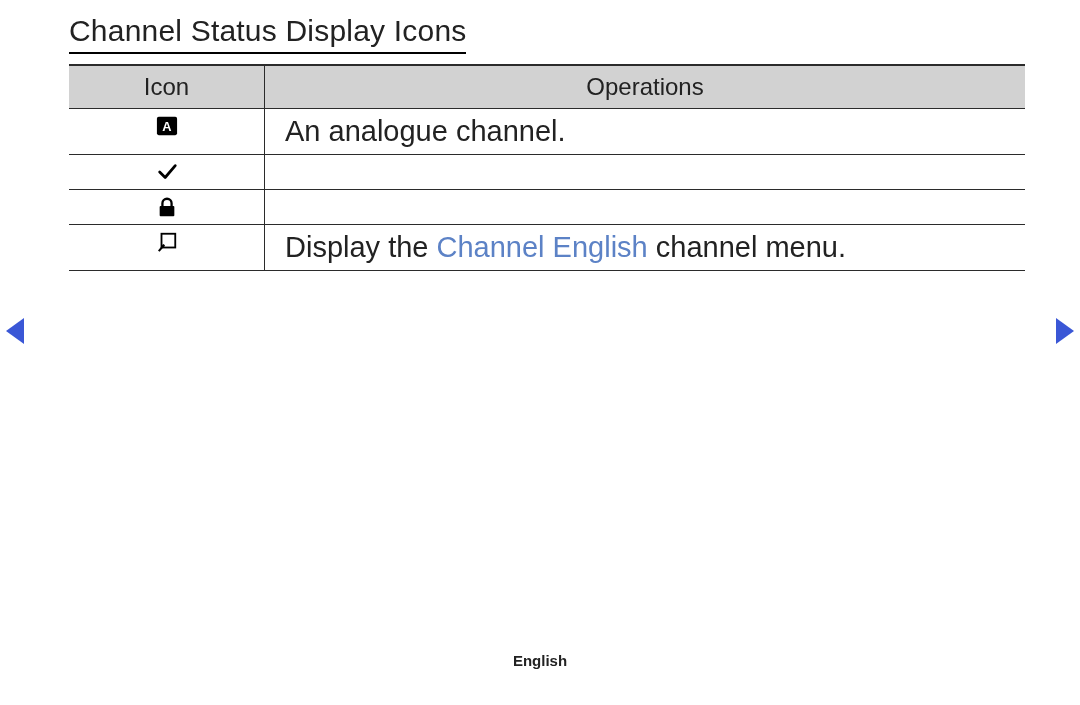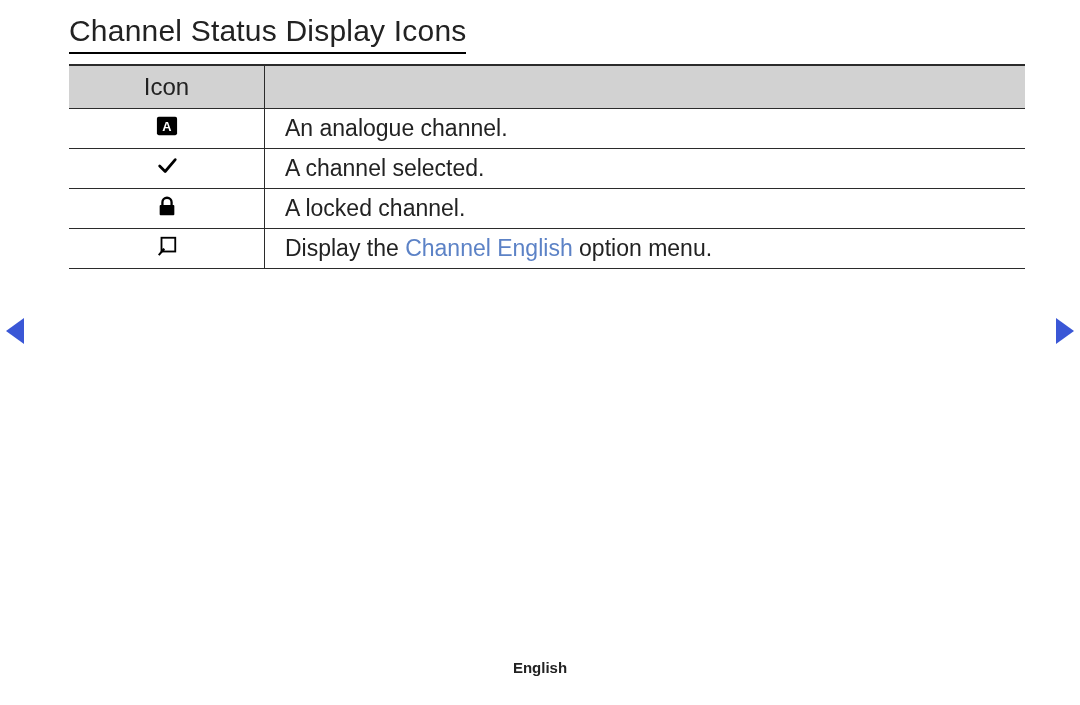--- a/index.html
+++ b/index.html
@@ -65,21 +65,21 @@
     padding: 6px 12px 6px 20px;
   }
   .thead .col-icon,
   .thead .col-ops {
     font-size: 24px;
     font-weight: 300;
     text-align: center;
     padding: 7px 8px;
   }
   .tbody .col-ops {
-    font-size: 23px;
+    font-size: 29px;
     font-weight: 300;
     text-align: left;
   }
 
   .icon-slot svg { width: 22px; height: 22px; vertical-align: middle; }
 
   .link { color: var(--link-blue); }
 
   .nav-arrow {
     position: absolute;
@@ -94,67 +94,66 @@
   }
   .nav-right {
     right: 6px;
     border-top: 13px solid transparent;
     border-bottom: 13px solid transparent;
     border-left: 18px solid var(--arrow-blue);
   }
 
   .lang {
     position: absolute;
-    bottom: 29px;
+    bottom: 36px;
     left: 0;
     width: 100%;
     text-align: center;
     font-size: 15px;
     font-weight: 600;
   }
 </style>
 </head>
 <body>
 
 <div class="page">
 
   <h1 class="title">Channel Status Display Icons</h1>
 
   <div class="table">
     <div class="thead">
       <div class="col-icon">Icon</div>
+      <div class="col-ops">Operations</div>
     </div>
     <div class="tbody" id="table-body">
         <div class="row">
           <div class="col-icon"><span class="icon-slot"><svg viewBox="0 0 24 24">
                 <rect x="1" y="2" width="22" height="20" rx="2" fill="#000"></rect>
                 <text x="12" y="17" text-anchor="middle" font-family="Arial" font-size="14" font-weight="700" fill="#fff">A</text>
               </svg></span></div>
           <div class="col-ops"><span>An analogue channel.</span></div>
         </div>
         <div class="row">
           <div class="col-icon"><span class="icon-slot"><svg viewBox="0 0 24 24">
                 <path d="M4 12 L10 18 L21 5" fill="none" stroke="#000" stroke-width="3" stroke-linecap="round" stroke-linejoin="round"></path>
               </svg></span></div>
-          <div class="col-ops"><span>A channel selected.</span></div>
         </div>
         <div class="row">
           <div class="col-icon"><span class="icon-slot"><svg viewBox="0 0 24 24">
                 <rect x="4" y="11" width="16" height="11" rx="1" fill="#000"></rect>
                 <path d="M7 11 V8 a5 5 0 0 1 10 0 V11" fill="none" stroke="#000" stroke-width="2.5"></path>
               </svg></span></div>
-          <div class="col-ops"><span>A locked channel.</span></div>
         </div>
         <div class="row">
           <div class="col-icon"><span class="icon-slot"><svg viewBox="0 0 24 24">
                 <rect x="6" y="3" width="15" height="15" fill="none" stroke="#000" stroke-width="2"></rect>
                 <path d="M3 22 L9 15" stroke="#000" stroke-width="2.2"></path>
                 <path d="M9 15 L6 15 L9 18 Z" fill="#000"></path>
               </svg></span></div>
-          <div class="col-ops"><span>Display the </span><span class="link">Channel English</span><span> option menu.</span></div>
+          <div class="col-ops"><span>Display the </span><span class="link">Channel English</span><span> channel menu.</span></div>
         </div>
       </div>
   </div>
 
 </div>
 
 <div class="nav-arrow nav-left"></div>
 <div class="nav-arrow nav-right"></div>
 
 <div class="lang">English</div>

